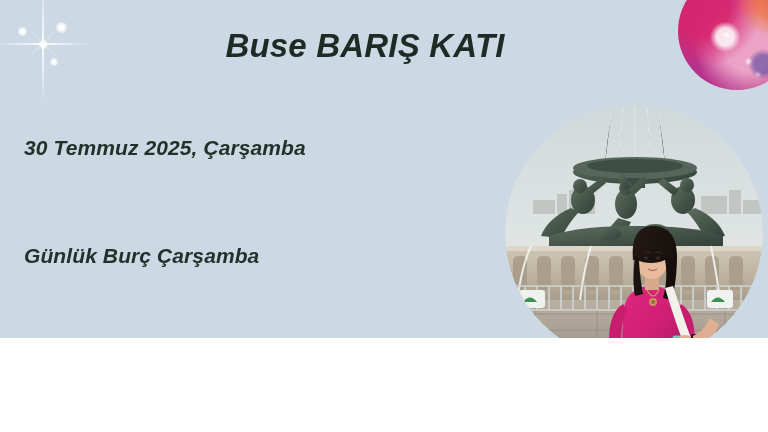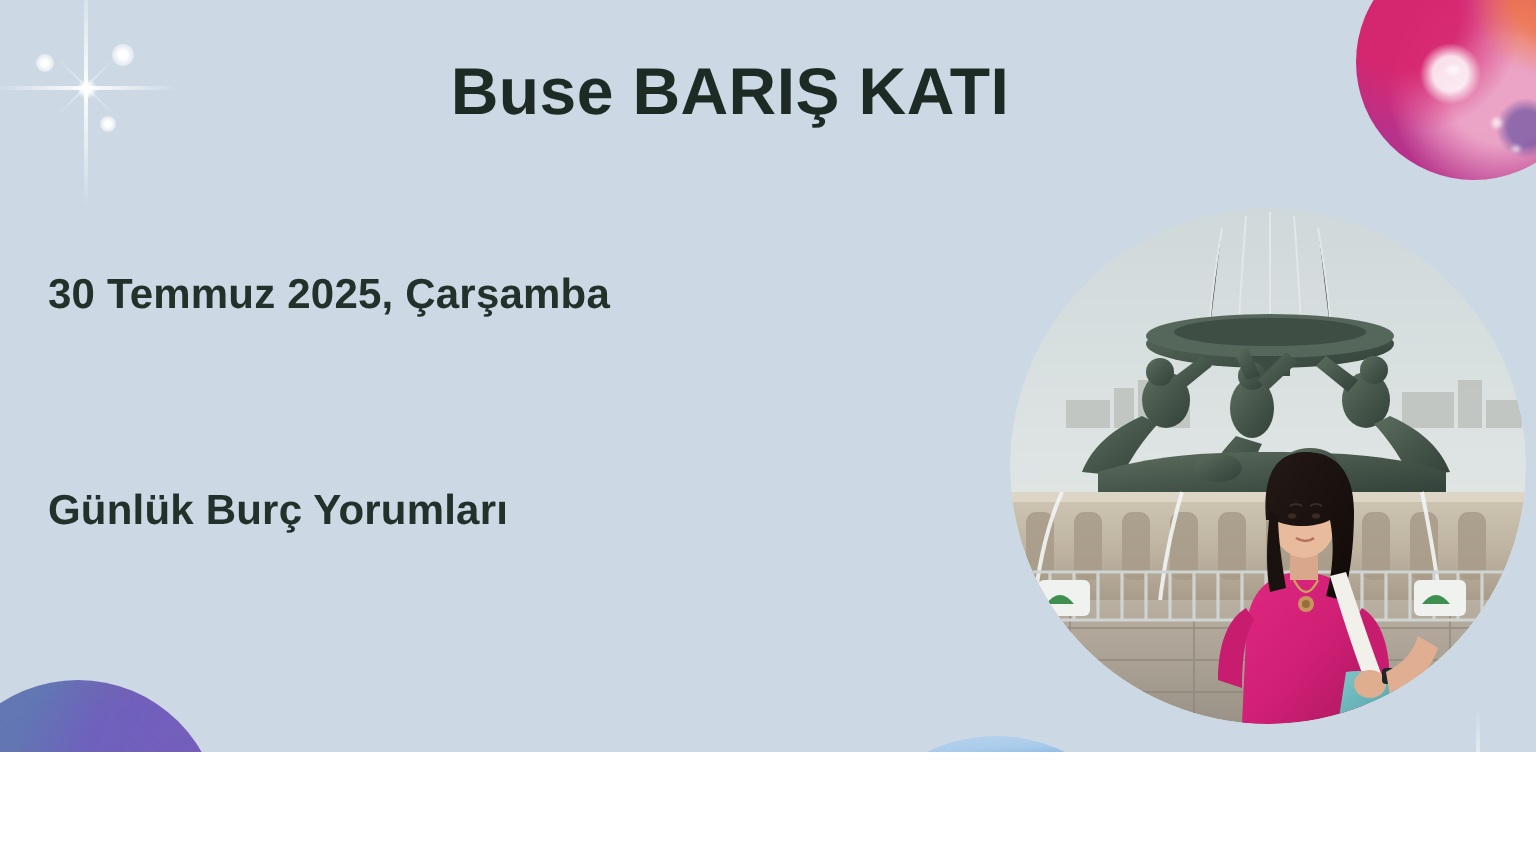--- a/index.html
+++ b/index.html
@@ -3,23 +3,24 @@
 <meta charset="utf-8">
 <title>Gunluk Burc Yorumlari</title>
 <style>
   * { margin:0; padding:0; box-sizing:border-box; }
   html, body {
     width:768px; height:432px;
     font-family:"Liberation Sans", sans-serif;
   }
   #canvas {
     position:relative;
-    width:768px; height:376px;
+    width:768px; height:338px;
     background:#ccd9e4;
     overflow:hidden;
+    font-style:italic;
   }
 
   
   .planet { position:absolute; border-radius:50%; }
 
   #planet-pink {
     left:678px; top:-28px; width:118px; height:118px;
     background:
       radial-gradient(circle at 72% 78%, rgba(70,60,150,.55) 0 7%, rgba(70,60,150,0) 12%),
       radial-gradient(circle at 40% 55%, rgba(255,255,255,.85) 0 9%, rgba(255,255,255,0) 16%),
@@ -330,15 +331,15 @@
 
         <path d="M142 186 q6 12 12 0" stroke="#c9a05c" stroke-width="1.2" fill="none"></path>
         <circle cx="148" cy="198" r="4" fill="#c9a05c" opacity=".9"></circle>
         <circle cx="148" cy="198" r="2" fill="#8d6b35" opacity=".9"></circle>
       </g>
     </svg>
   </div>
 
   <div id="title">Buse BARIŞ KATI</div>
   <div class="line" id="line-date">30 Temmuz 2025, Çarşamba</div>
-  <div class="line" id="line-sub">Günlük Burç Yorumları</div>
+  <div class="line" id="line-sub">Günlük Burç Çarşamba</div>
 
 </div>
 
 </body></html>

